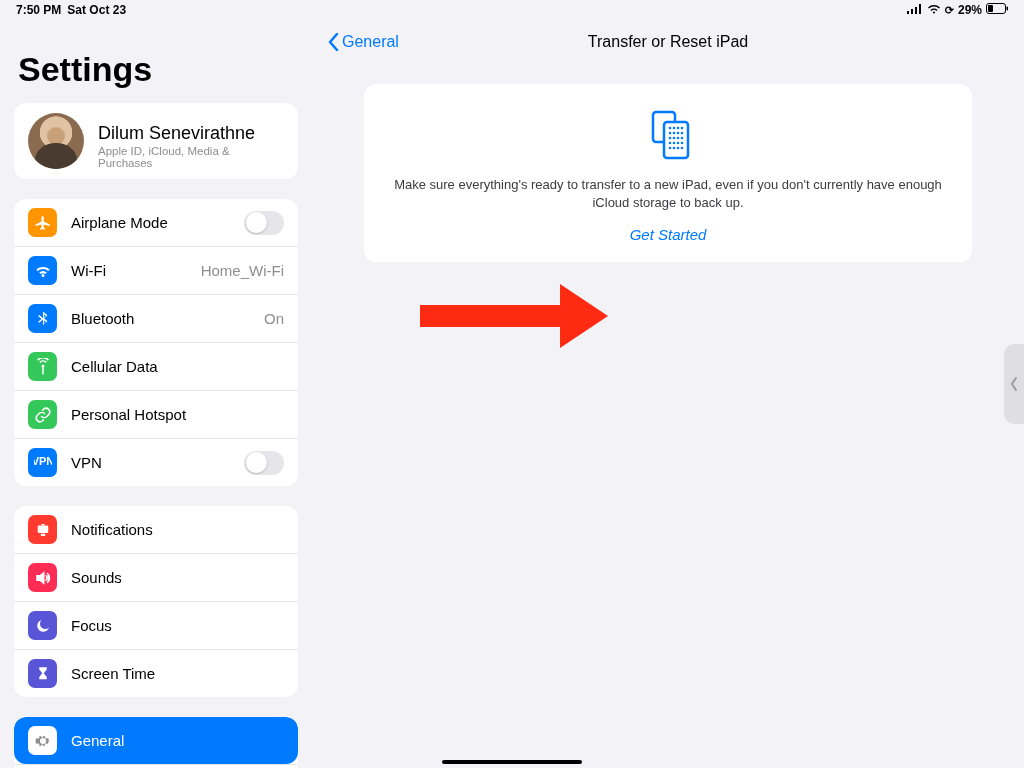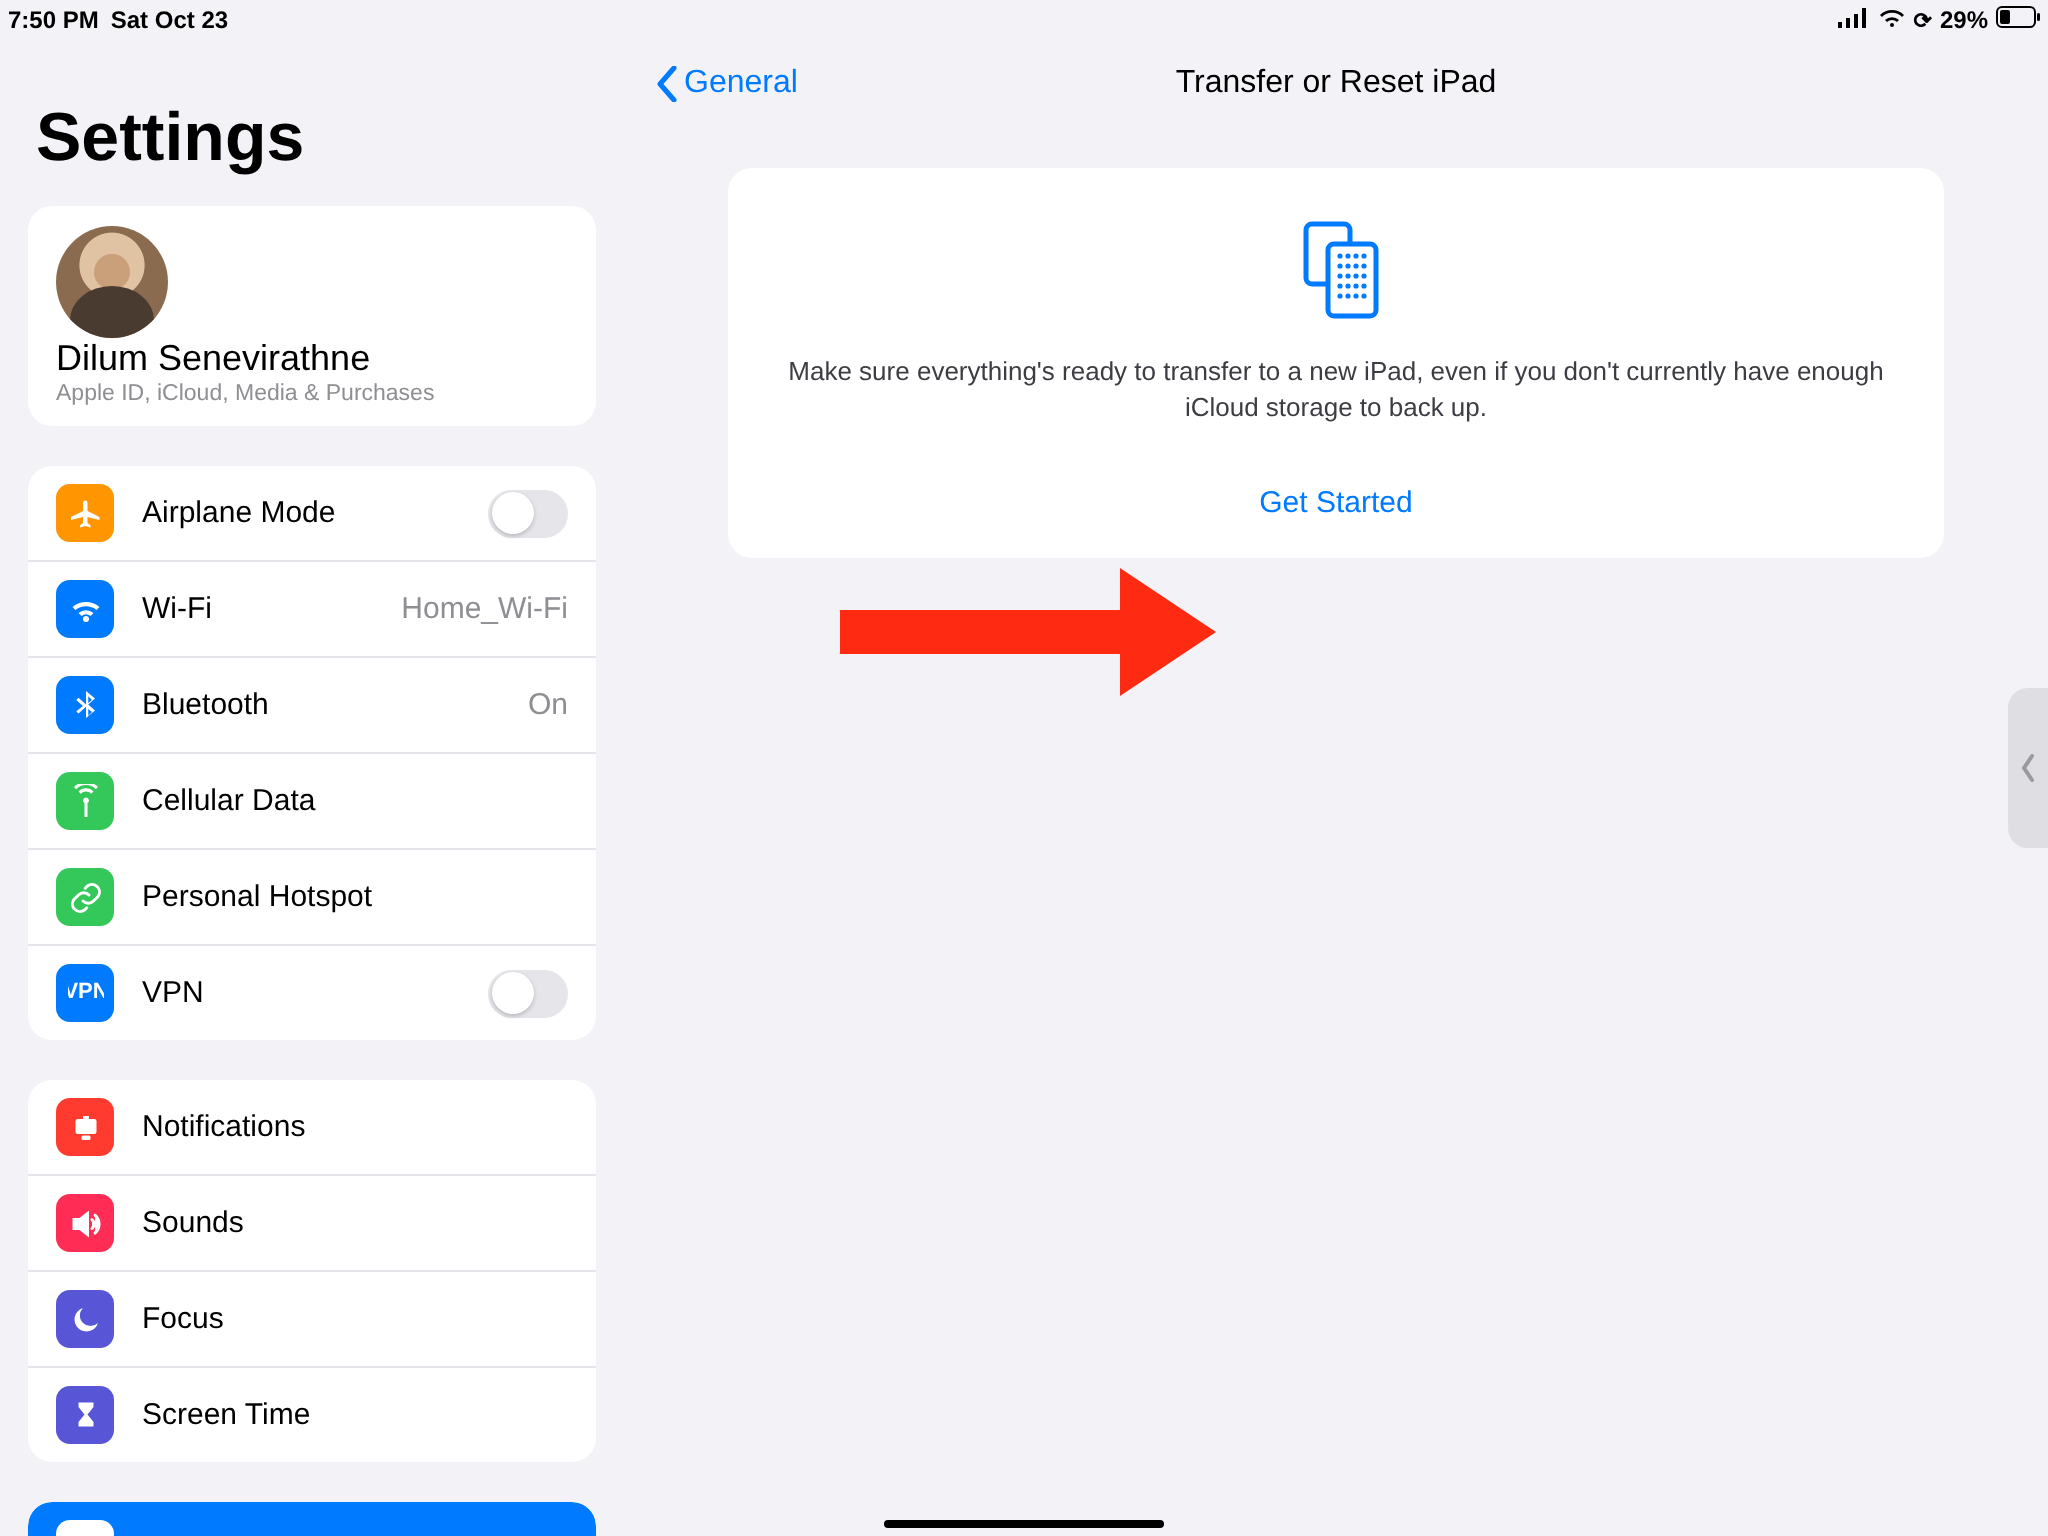--- a/index.html
+++ b/index.html
@@ -10,55 +10,55 @@
     --text2:#8e8e93;
     --blue:#007aff;
     --red:#ff3b30;
     --green:#34c759;
     --orange:#ff9500;
     --navy:#003ca6;
     --gray:#8e8e93;
   }
   *{box-sizing:border-box;font-family:-apple-system,BlinkMacSystemFont,"Helvetica Neue",Arial,sans-serif;}
   body{margin:0;width:1024px;height:768px;background:var(--bg);overflow:hidden;position:relative;}
-  .status-bar{position:absolute;top:0;left:0;right:0;height:20px;display:flex;align-items:center;justify-content:space-between;padding:0 4px;font-size:12px;font-weight:600;}
+  .status-bar{position:absolute;top:0;left:0;right:0;height:20px;display:flex;align-items:center;justify-content:space-between;padding:0 16px;font-size:12px;font-weight:600;}
   .status-left{display:flex;gap:6px;align-items:center;}
   .status-right{display:flex;gap:4px;align-items:center;}
   .columns{position:absolute;top:20px;left:0;right:0;bottom:0;display:flex;}
   .sidebar{width:312px;flex:0 0 312px;border-right:0;overflow-y:auto;padding:0 14px;}
   .main{flex:1;display:flex;flex-direction:column;}
   h1.settings-title{font-size:34px;font-weight:700;margin:30px 0 14px 4px;}
   .card{background:var(--card);border-radius:12px;overflow:hidden;margin-bottom:20px;}
   .row{display:flex;align-items:center;padding:9px 14px;min-height:44px;position:relative;}
   .row + .row{border-top:1px solid var(--sep);}
   .row.selected{background:var(--blue);color:#fff;border-radius:12px;}
   .row.selected .label{color:#fff;}
   .icon-box{width:29px;height:29px;border-radius:7px;display:flex;align-items:center;justify-content:center;margin-right:14px;flex:0 0 29px;}
   .icon-box svg{width:18px;height:18px;fill:#fff;}
   .label{flex:1;font-size:15px;color:var(--text);}
   .detail{font-size:15px;color:var(--text2);text-align:center;}
   .switch{width:40px;height:24px;border-radius:12px;background:#e5e5ea;position:relative;}
   .switch::after{content:"";position:absolute;width:21px;height:21px;top:1.5px;left:1.5px;background:#fff;border-radius:50%;box-shadow:0 1px 2px rgba(0,0,0,0.2);}
   
-  .profile{display:flex;align-items:flex-start;padding:10px 14px;background:var(--card);border-radius:12px;margin-bottom:20px;flex-direction:column;}
+  .profile{display:flex;align-items:flex-end;padding:10px 14px;background:var(--card);border-radius:12px;margin-bottom:20px;}
   .avatar{width:56px;height:56px;border-radius:50%;background:radial-gradient(circle at 50% 35%, #e0c3a3 0 35%, #8b6b4f 36% 100%);margin-right:14px;flex:0 0 56px;overflow:hidden;position:relative;}
   .avatar::before{content:"";position:absolute;left:50%;top:14px;width:18px;height:18px;background:#c9a07a;border-radius:50%;transform:translateX(-50%);}
   .avatar::after{content:"";position:absolute;left:50%;bottom:-8px;width:42px;height:34px;background:#4a3b30;border-radius:50% 50% 0 0;transform:translateX(-50%);}
   .profile-name{font-size:18px;font-weight:400;}
   .profile-sub{font-size:11.5px;color:var(--text2);margin-top:1px;}
   
   .nav-header{height:44px;display:flex;align-items:center;position:relative;padding:0 16px;}
   .back{display:flex;align-items:center;color:var(--blue);font-size:16px;gap:3px;}
   .nav-title{position:absolute;left:50%;transform:translateX(-50%);font-size:16px;font-weight:400;}
   .main-content{flex:1;padding:20px 52px;position:relative;}
   .hero{background:var(--card);border-radius:12px;padding:22px 26px 18px;text-align:center;}
   .hero-icon{display:inline-block;margin-bottom:10px;}
   .hero-title{font-size:16px;font-weight:600;margin:8px 0 6px;}
   .hero-sub{font-size:13px;color:#3c3c43;line-height:1.4;}
-  .hero-action{color:var(--blue);font-size:15px;margin-top:30px;display:inline-block;}
+  .hero-action{color:var(--blue);font-size:15px;margin-top:14px;display:inline-block;font-style:italic;}
   .bottom-card{position:absolute;left:52px;right:52px;bottom:26px;background:var(--card);border-radius:12px;overflow:hidden;}
   .link-row{padding:12px 16px;font-size:15px;color:var(--blue);}
   .link-row + .link-row{border-top:1px solid var(--sep);}
   .home-indicator{position:absolute;bottom:4px;left:50%;transform:translateX(-50%);width:140px;height:4px;background:#000;border-radius:3px;}
   
   .arrow{position:absolute;left:108px;top:220px;pointer-events:none;}
   
   .grabber{position:absolute;right:0;top:50%;transform:translateY(-50%);width:20px;height:80px;background:#dedee3;border-radius:10px 0 0 10px;display:flex;align-items:center;justify-content:center;color:#a5a5aa;}
 </style>
 </head>

